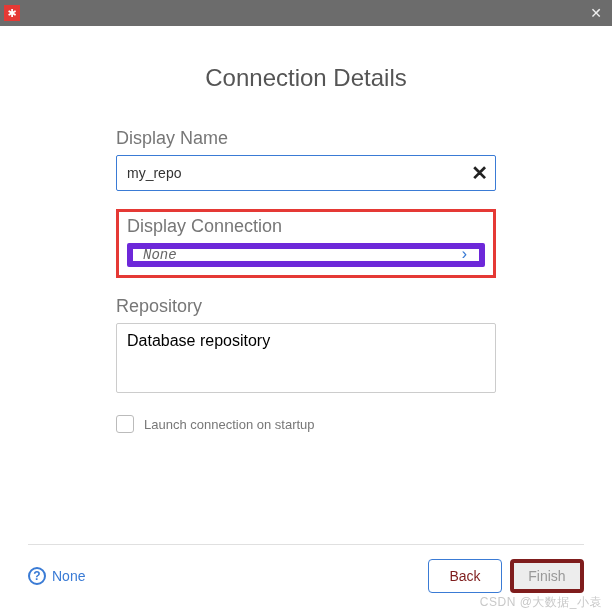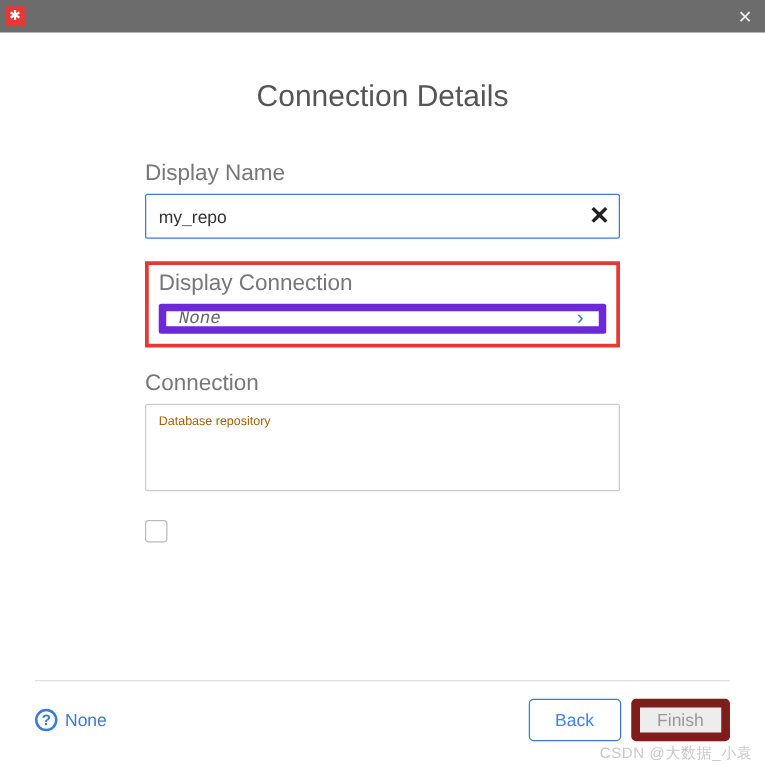--- a/index.html
+++ b/index.html
@@ -102,22 +102,22 @@
     .chevron-right {
       color: #3a7bd5;
       font-size: 16px;
     }
     .textarea-field {
       width: 100%;
       height: 70px;
       border: 1px solid #ccc;
       border-radius: 2px;
       padding: 8px 10px;
-      font-size: 10px;
-      color: #a16207;
+      font-size: 16px;
+      color: #000000;
       resize: none;
       font-family: inherit;
       outline: none;
     }
     .checkbox-row {
       display: flex;
       align-items: center;
       margin-top: 12px;
     }
     .checkbox {
@@ -175,25 +175,25 @@
       min-width: 74px;
       border-radius: 4px;
       font-size: 14px;
       cursor: pointer;
       margin-left: 8px;
       padding: 0 14px;
     }
     .btn-back {
       background: #fff;
       border: 1.5px solid #3a7bd5;
-      color: #3b82f6;
+      color: #7f1d1d;
     }
     .btn-finish {
       background: #ededed;
-      border: 7px solid #7f1d1d;
+      border: 4px solid #7f1d1d;
       color: #999;
       cursor: default;
     }
     .watermark {
       position: absolute;
       right: 10px;
       bottom: 2px;
       font-size: 12px;
       color: #c9c9c9;
       letter-spacing: 0.5px;
@@ -221,27 +221,28 @@
     </div>
 
     <div class="highlight-box">
       <label class="label">Display Connection</label>
       <div class="select-field">
         <span class="select-value">None</span>
         <span class="chevron-right">›</span>
       </div>
     </div>
 
-    <label class="label">Connection</label>
+    <label class="label">Repository</label>
     <div class="field-wrap">
       <textarea class="textarea-field" style="">Database repository</textarea>
     </div>
 
     <div class="checkbox-row">
       <span class="checkbox"></span>
+      <span class="checkbox-label">Launch connection on startup</span>
     </div>
 
   </div>
 </div>
 
 <div class="footer">
   <hr class="footer-divider">
   <div class="footer-row">
     <div class="help">
       <span class="help-icon">?</span>

